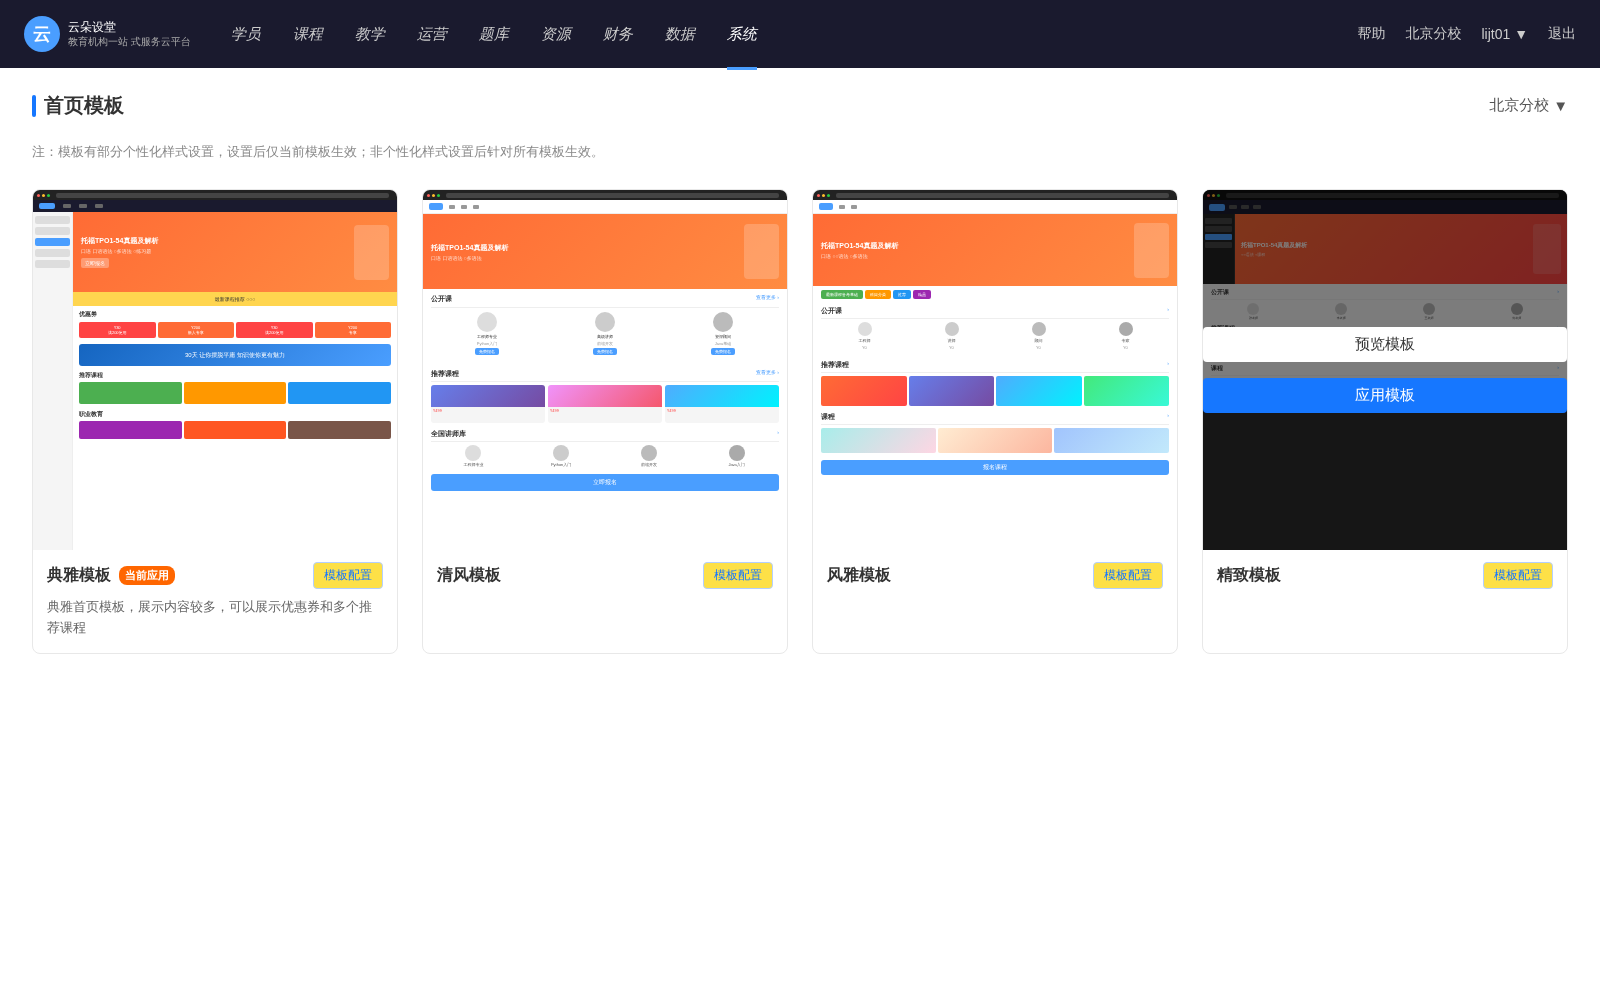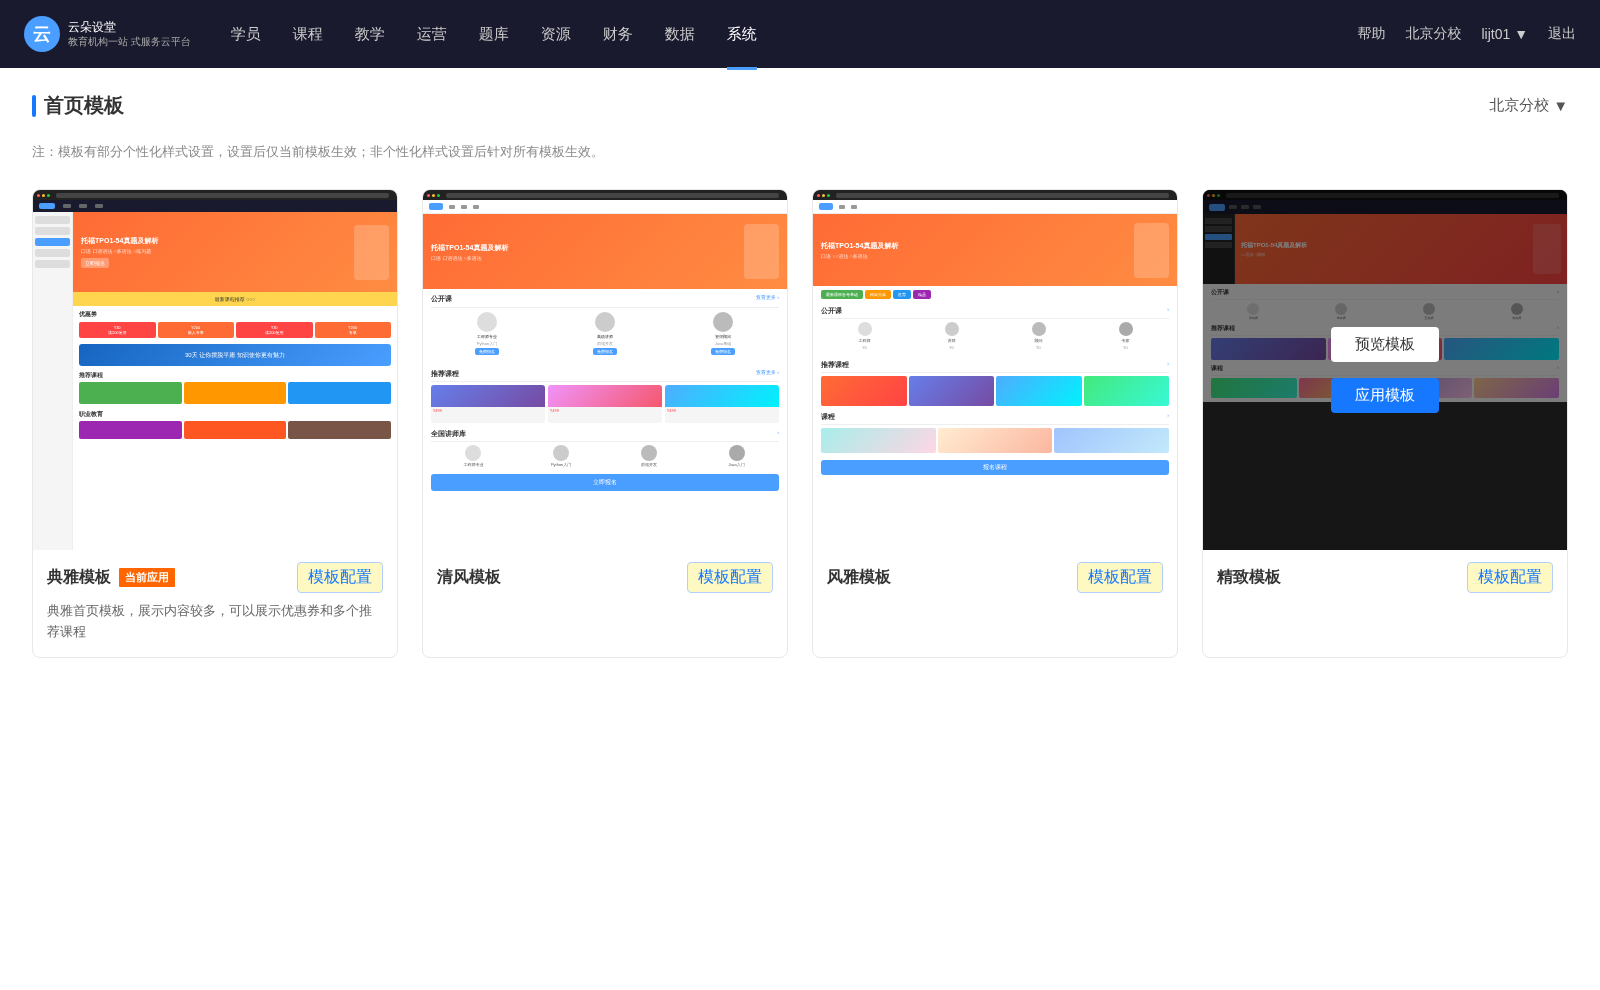--- a/index.html
+++ b/index.html
@@ -22,21 +22,21 @@
     }
     .nav-logo-icon {
       width: 36px; height: 36px;
       background: #4a9eff;
       border-radius: 50%;
       display: flex; align-items: center; justify-content: center;
       color: white; font-size: 18px; font-weight: bold;
     }
     .nav-logo-text { color: white; font-size: 12px; line-height: 1.4; }
     .nav-menu {
-      display: flex; gap: 32px; flex: 1;
+      display: flex; gap: 32px; flex: 1; font-style: italic;
     }
     .nav-item {
       color: #ccc;
       font-size: 15px;
       cursor: pointer;
       padding: 4px 0;
       position: relative;
     }
     .nav-item.active {
       color: white;
@@ -132,21 +132,20 @@
       overflow: hidden;
       position: relative;
       background: #f0f0f0;
     }
     .template-preview-overlay {
       position: absolute;
       top: 0; left: 0; right: 0; bottom: 0;
       background: rgba(0,0,0,0.5);
       display: flex;
       flex-direction: column;
-      align-items: center;
       justify-content: center;
       gap: 16px;
       opacity: 0;
     }
     .template-card.active-card .template-preview-overlay {
       opacity: 1;
     }
     .btn-preview {
       background: white;
       color: #333;
@@ -182,29 +181,29 @@
       color: #333;
       display: flex;
       align-items: center;
       gap: 8px;
     }
     .badge-current {
       background: #ff6600;
       color: white;
       font-size: 11px;
       padding: 2px 6px;
-      border-radius: 1px;
+      border-radius: 8px;
     }
     .btn-config {
-      background: #fef9c3;
+      background: #fde047;
       color: #1677ff;
       border: 1px solid #b3cfff;
       padding: 4px 10px;
       border-radius: 4px;
-      font-size: 16px;
+      font-size: 12px;
       cursor: pointer;
     }
     .template-desc {
       font-size: 13px;
       color: #666;
       line-height: 1.6;
     }
   </style>
 </head>
 <body>

